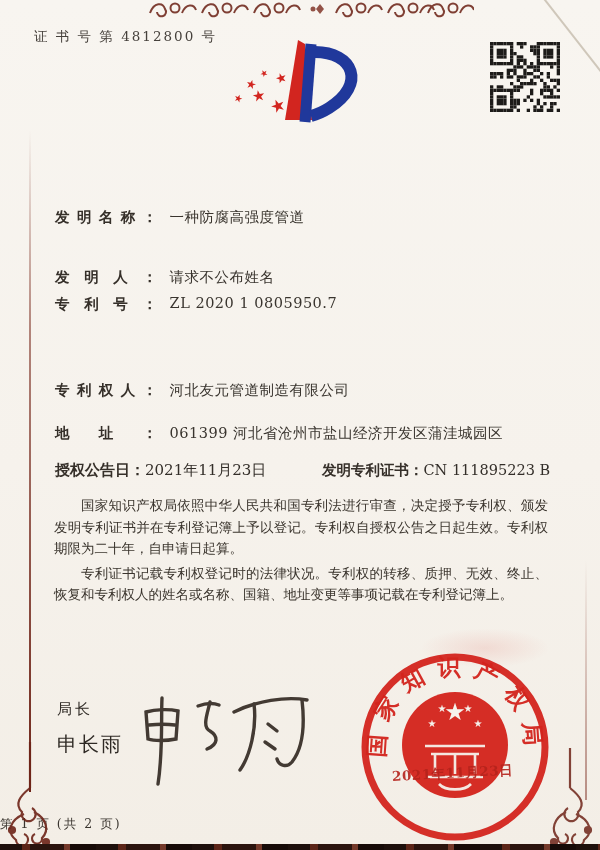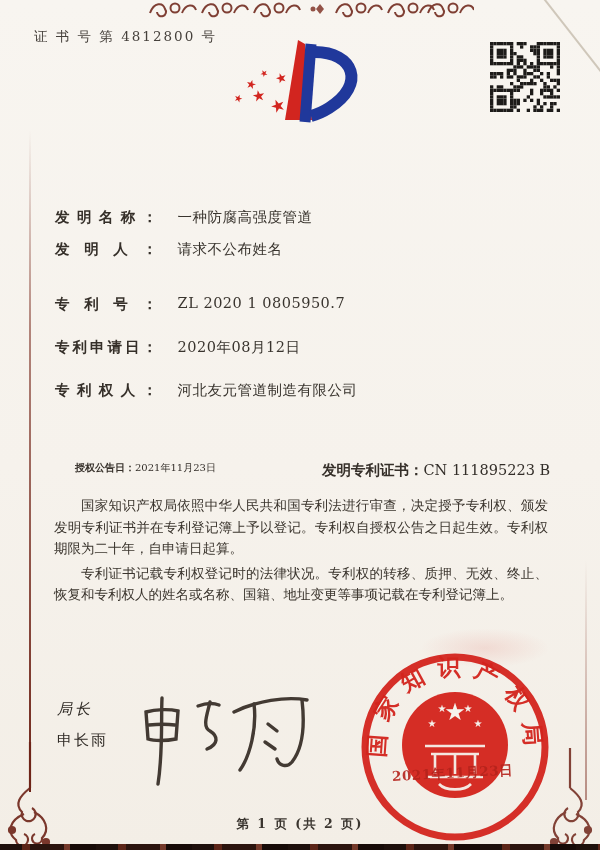--- a/index.html
+++ b/index.html
@@ -10,33 +10,33 @@
     font-family:"DejaVu Serif","Liberation Serif",serif;
     color:#332e29;
   }
   .abs{position:absolute;}
   .cert-no{left:34px; top:28px; font-size:13.5px; letter-spacing:2px; color:#46413c;}
   .title{left:0; right:0; top:127px; text-align:center; font-size:33px; font-weight:700;
          letter-spacing:17px; text-indent:17px; color:#2d2a27;}
   .frow{left:55px; width:510px; white-space:nowrap; font-size:14.5px; color:#39342e;}
   .flbl{display:inline-block; width:102px; text-align:justify; text-align-last:justify;
         vertical-align:top; font-weight:600; color:#352f29;}
-  .fval{margin-left:16px; letter-spacing:0.5px;}
-  .grant-left{left:55px; top:461px; font-size:10px; white-space:nowrap;margin-left:20px;}
+  .fval{margin-left:8px; letter-spacing:0.5px;}
+  .grant-left{left:55px; top:461px; font-size:15px; white-space:nowrap;}
   .grant-right{left:322px; top:461px; font-size:14.5px; white-space:nowrap;}
   .glbl{font-weight:600; color:#352f29;}
   .paras{left:54px; top:495px; width:494px; font-size:13.5px; line-height:21.5px;
          text-align:justify; color:#3a342d;}
   .paras p{margin:0 0 3px 0; text-indent:2em;}
-  .signer-title{left:57px; top:700px; font-size:15px; letter-spacing:3px; color:#2f2a25;font-style:italic;}
-  .signer-name{left:57px; top:731px; font-size:15px; letter-spacing:2px; color:#2f2a25;}
+  .signer-title{left:57px; top:700px; font-size:15px; letter-spacing:3px; color:#2f2a25;}
+  .signer-name{left:57px; top:731px; font-size:20px; letter-spacing:2px; color:#2f2a25;}
   .seal-date{left:392px; top:764px; width:150px; font-size:13.5px; color:#b5231c;
              letter-spacing:0.5px; transform:rotate(-3deg); opacity:0.9; font-weight:600;}
-  .footer{left:0; right:0; top:816px; text-align:center; font-size:12.5px;
-          letter-spacing:2px; color:#3a352f;font-weight:bold;}
+  .footer{left:0; right:0; top:816px; text-align:left; font-size:12.5px;
+          letter-spacing:2px; color:#3a352f;}
   .line-left{left:29px; top:130px; width:2px; height:662px;
      background:linear-gradient(180deg, rgba(122,42,29,0) 0%, rgba(122,42,29,.55) 30%, #6e2418 100%);}
   .line-right{left:585px; top:560px; width:1.5px; height:240px;
      background:linear-gradient(180deg, rgba(122,42,29,0), rgba(122,42,29,.5));}
   .edge-line{left:540px; top:-8px; width:110px; height:1.5px; background:#cfc7ba;
      transform:rotate(52deg); transform-origin:left top;}
   .bottom-strip{left:0; right:0; bottom:0; height:6px;
      background:repeating-linear-gradient(90deg,#1e100c 0 22px,#5c2518 22px 30px,#2b140e 30px 64px,#74392a 64px 70px,#170b08 70px 96px);}
   .smudge{left:420px; top:628px; width:130px; height:40px; border-radius:50%;
      background:radial-gradient(ellipse, rgba(214,60,50,.12), rgba(214,60,50,0) 70%);}
@@ -310,35 +310,35 @@
         <rect x="60.0" y="66.7" width="3.3" height="3.3"></rect>
         <rect x="66.7" y="66.7" width="3.3" height="3.3"></rect>
       </svg>
   </div>
 
 
   <div class="abs frow" style="top:208px">
     <span class="flbl">发明名称：</span>
     <span class="fval">一种防腐高强度管道</span>
   </div>
-  <div class="abs frow" style="top:240px">
+  <div class="abs frow" style="top:268px">
     <span class="flbl">发明人：</span>
     <span class="fval">请求不公布姓名</span>
   </div>
   <div class="abs frow" style="top:295px">
     <span class="flbl">专利号：</span>
     <span class="fval">ZL 2020 1 0805950.7</span>
   </div>
-  <div class="abs frow" style="top:338px">
-    <span class="flbl">专利申请日：</span>
-    <span class="fval">2020年08月12日</span>
-  </div>
   <div class="abs frow" style="top:381px">
     <span class="flbl">专利权人：</span>
     <span class="fval">河北友元管道制造有限公司</span>
+  </div>
+  <div class="abs frow" style="top:424px">
+    <span class="flbl">地址：</span>
+    <span class="fval">061399 河北省沧州市盐山经济开发区蒲洼城园区</span>
   </div>
 
   <div class="abs grant-left">
     <span class="glbl">授权公告日：</span><span>2021年11月23日</span>
   </div>
   <div class="abs grant-right">
     <span class="glbl">发明专利证书：</span><span>CN 111895223 B</span>
   </div>
 
   <div class="abs paras">

